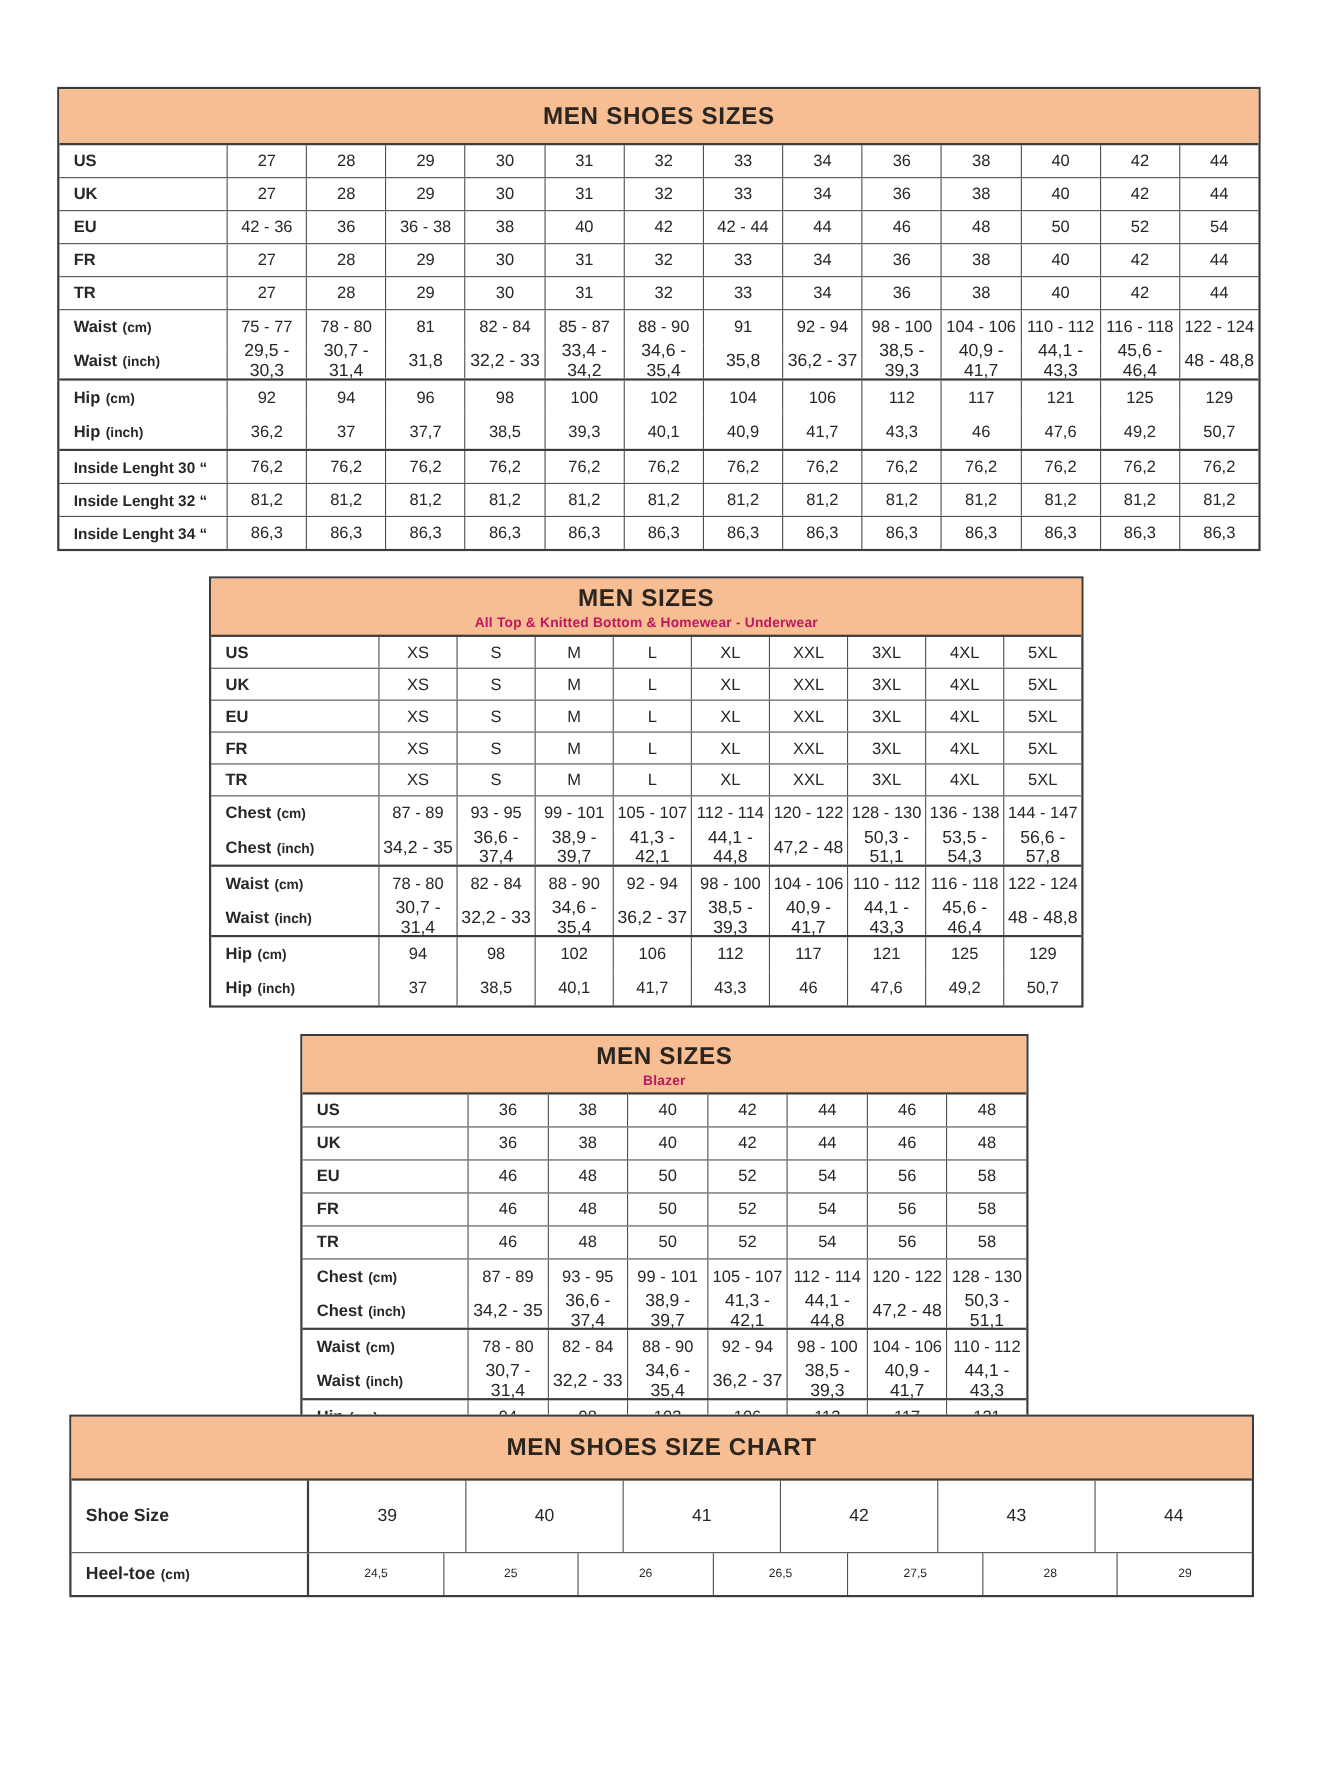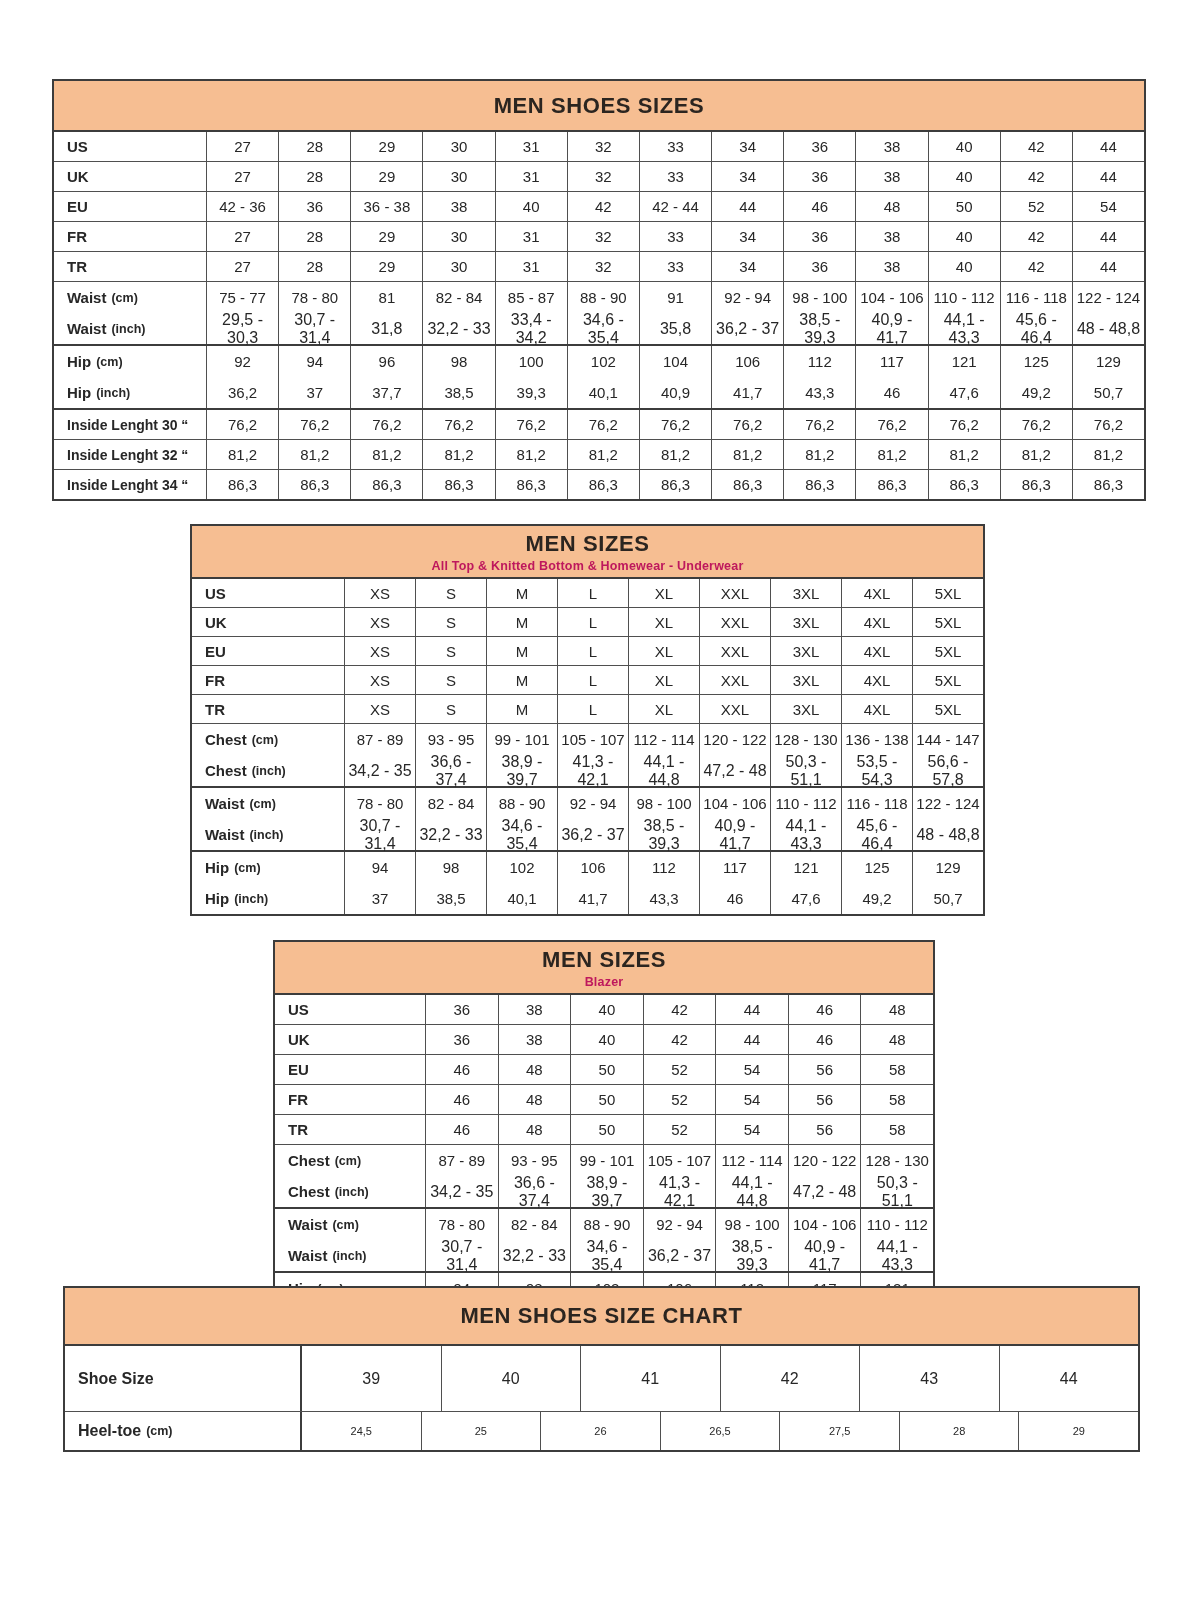--- a/index.html
+++ b/index.html
@@ -42,21 +42,21 @@
   .t2 .group.multi .row{height:31px;}
 
   
   .t3{left:273px;top:940px;width:662px;}
   .t3 .hdr{height:53px;}
   .t3 .lbl{width:150px;}
 
   
   .t4{left:63px;top:1286px;width:1077px;}
   .t4 .hdr{height:58px;}
-  .t4 .lbl{width:235px;font-size:16px;align-items:center;}
+  .t4 .lbl{width:214px;font-size:16px;align-items:center;}
   .t4 .g0 .row{height:65px;}
   .t4 .g1 .row{height:38px;}
   .t4 .g1 .cell.val{font-size:11px;}
   .t4 .cell.val.first{border-left:2px solid #3c3c3c;}
 </style>
 </head>
 <body>
 
 <div class="sheet">
 

